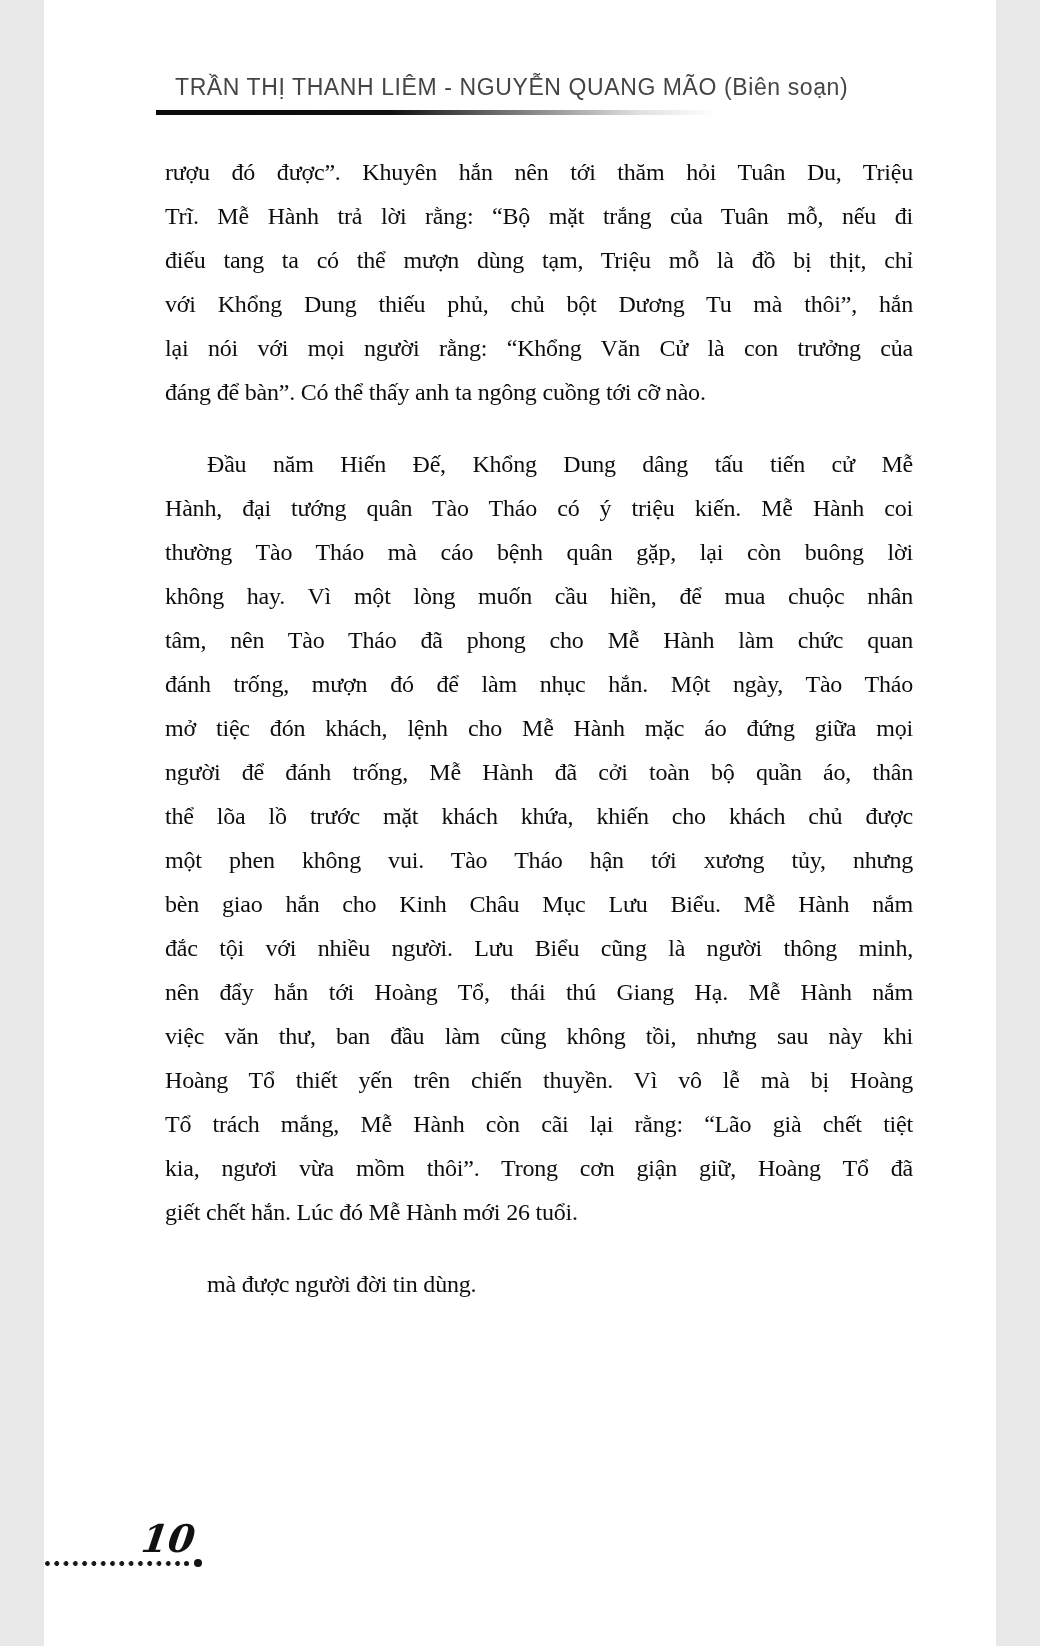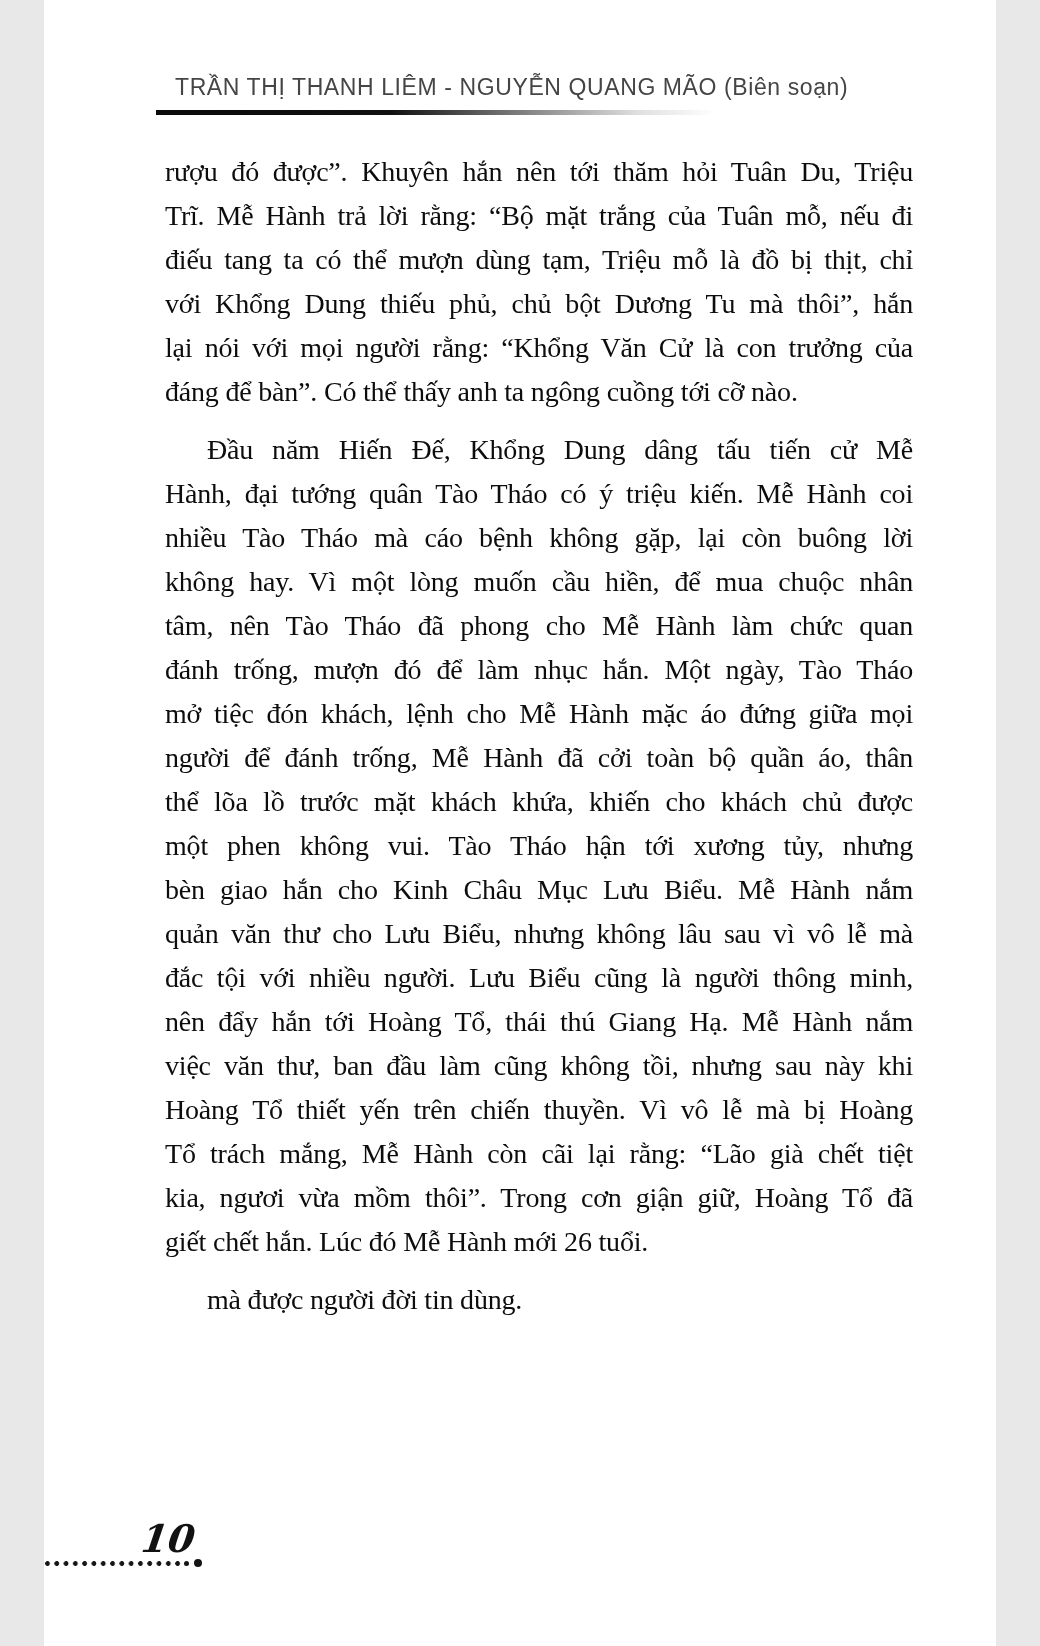--- a/index.html
+++ b/index.html
@@ -44,37 +44,37 @@
       rgba(110,110,110,0.22) 86%,
       rgba(255,255,255,0) 100%);
   }
 
   
   .body-text {
     position: absolute;
     left: 121px;
     top: 150px;
     width: 748px;
-    font-size: 28px;
+    font-size: 24px;
     line-height: 44px;
     letter-spacing: -0.2px;
     color: var(--ink);
   }
   .para + .para { margin-top: 14px; }
   .line {
     text-align: justify;
     text-align-last: justify;
     white-space: nowrap;
     overflow: hidden;
   }
   .line.last {
     text-align: left;
     text-align-last: left;
   }
-  .para.indent .line:first-child { text-indent: 42px; }
+  .para.indent .line:first-child { text-indent: 42px; margin-top: 28px; }
 
   
   .page-number {
     position: absolute;
     left: 98px;
     top: 1516px;
     font-family: "DejaVu Serif", serif;
     font-style: italic;
     font-weight: 700;
     font-size: 38px;
@@ -124,30 +124,29 @@
         <div class="line">rượu đó được”. Khuyên hắn nên tới thăm hỏi Tuân Du, Triệu</div>
         <div class="line">Trĩ. Mễ Hành trả lời rằng: “Bộ mặt trắng của Tuân mỗ, nếu đi</div>
         <div class="line">điếu tang ta có thể mượn dùng tạm, Triệu mỗ là đồ bị thịt, chỉ</div>
         <div class="line">với Khổng Dung thiếu phủ, chủ bột Dương Tu mà thôi”, hắn</div>
         <div class="line">lại nói với mọi người rằng: “Khổng Văn Cử là con trưởng của</div>
         <div class="line last">đáng để bàn”. Có thể thấy anh ta ngông cuồng tới cỡ nào.</div>
       </div>
       <div class="para indent">
         <div class="line">Đầu năm Hiến Đế, Khổng Dung dâng tấu tiến cử Mễ</div>
         <div class="line">Hành, đại tướng quân Tào Tháo có ý triệu kiến. Mễ Hành coi</div>
-        <div class="line">nhiều Tào Tháo mà cáo bệnh không gặp, lại còn buông lời</div>
+        <div class="line">thường Tào Tháo mà cáo bệnh quân gặp, lại còn buông lời</div>
         <div class="line">không hay. Vì một lòng muốn cầu hiền, để mua chuộc nhân</div>
         <div class="line">tâm, nên Tào Tháo đã phong cho Mễ Hành làm chức quan</div>
         <div class="line">đánh trống, mượn đó để làm nhục hắn. Một ngày, Tào Tháo</div>
         <div class="line">mở tiệc đón khách, lệnh cho Mễ Hành mặc áo đứng giữa mọi</div>
         <div class="line">người để đánh trống, Mễ Hành đã cởi toàn bộ quần áo, thân</div>
         <div class="line">thể lõa lồ trước mặt khách khứa, khiến cho khách chủ được</div>
         <div class="line">một phen không vui. Tào Tháo hận tới xương tủy, nhưng</div>
         <div class="line">bèn giao hắn cho Kinh Châu Mục Lưu Biểu. Mễ Hành nắm</div>
-        <div class="line">quản văn thư cho Lưu Biểu, nhưng không lâu sau vì vô lễ mà</div>
         <div class="line">đắc tội với nhiều người. Lưu Biểu cũng là người thông minh,</div>
         <div class="line">nên đẩy hắn tới Hoàng Tổ, thái thú Giang Hạ. Mễ Hành nắm</div>
         <div class="line">việc văn thư, ban đầu làm cũng không tồi, nhưng sau này khi</div>
         <div class="line">Hoàng Tổ thiết yến trên chiến thuyền. Vì vô lễ mà bị Hoàng</div>
         <div class="line">Tổ trách mắng, Mễ Hành còn cãi lại rằng: “Lão già chết tiệt</div>
         <div class="line">kia, ngươi vừa mồm thôi”. Trong cơn giận giữ, Hoàng Tổ đã</div>
         <div class="line last">giết chết hắn. Lúc đó Mễ Hành mới 26 tuổi.</div>
       </div>
       <div class="para indent">
         <div class="line last">mà được người đời tin dùng.</div>

